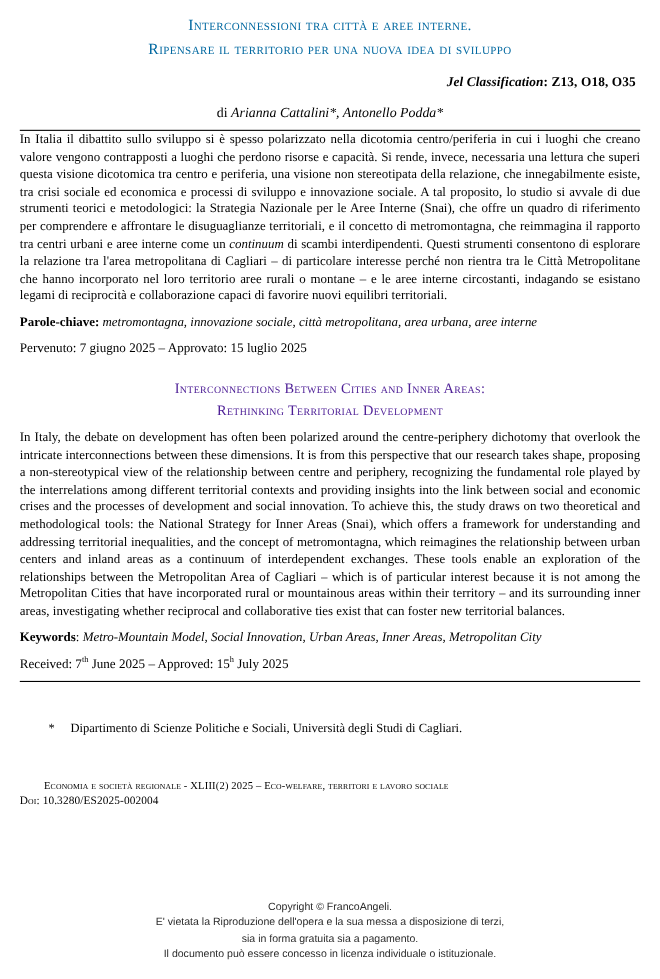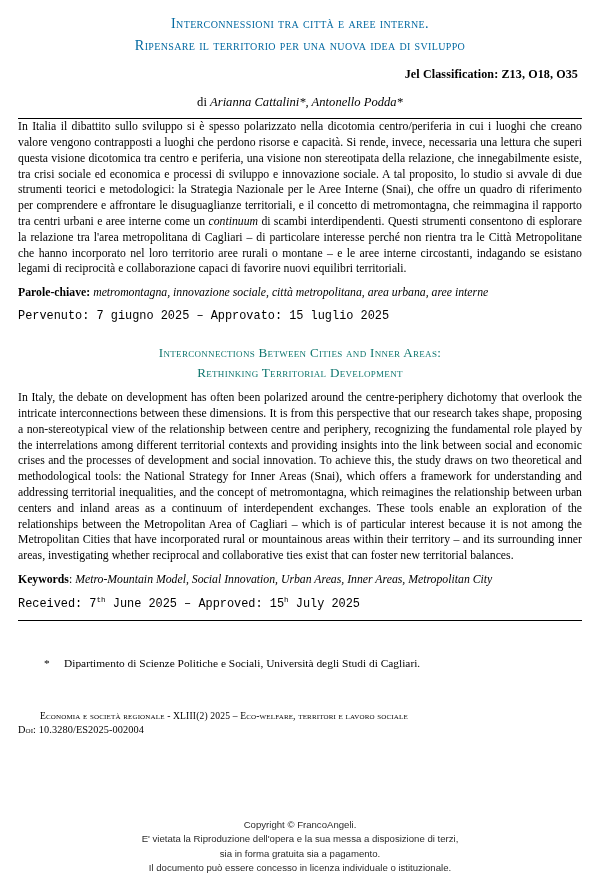--- a/index.html
+++ b/index.html
@@ -38,20 +38,21 @@
 
   .jel-line {
     text-align: right;
     font-size: 12.1px;
     font-weight: bold;
     margin-top: 11px;
     padding-right: 4px;
     letter-spacing: 0.1px;
   }
   .jel-line .jel-label {
+    font-style: italic;
     text-align: center;
   }
 
   .byline {
     text-align: center;
     font-size: 12.6px;
     margin-top: 13px;
     margin-bottom: 8px;
   }
   .byline .authors {
@@ -85,40 +86,39 @@
     margin-top: 8px;
   }
   .kw-line .kw-label { font-weight: bold; }
   .kw-line .kw-values { font-style: italic; }
 
   .date-line {
     font-size: 11.9px;
     line-height: 1.35;
     margin-top: 7px;
     text-align: left;
-    font-family: Liberation Mono, monospace;
   }
   .date-line sup {
     font-size: 7.6px;
     vertical-align: super;
     margin-top: 32px;
   }
 
   
   .en-title-block {
     text-align: center;
     margin-top: 19px;
     margin-bottom: 4px;
   }
   .en-title-line {
     font-variant: small-caps;
     font-size: 13.1px;
     letter-spacing: 0.3px;
     line-height: 1.5;
-    color: #0f766e;
+    color: #4c1d95;
   }
 
   hr.rule-bottom { margin-top: 8px; }
 
   
   .footnote {
     margin-top: 35px;
     font-size: 11.4px;
     line-height: 1.3;
     display: flex;

